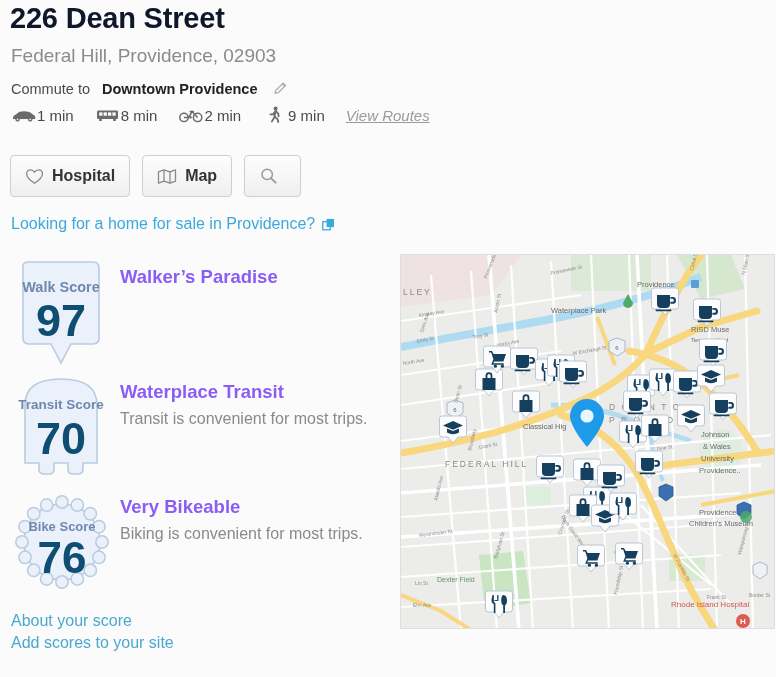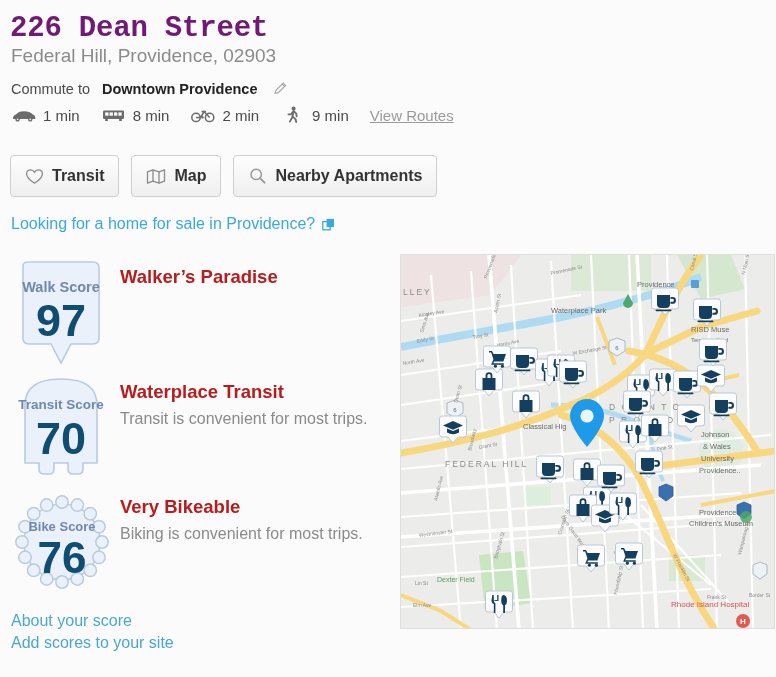--- a/index.html
+++ b/index.html
@@ -8,23 +8,23 @@
     background:#fbfbfb;
     font-family:"Liberation Sans","DejaVu Sans",sans-serif;
     color:#333;
     overflow:hidden;
     position:relative;
   }
   .page{position:relative;width:776px;height:677px;}
 
   
   .addr-title{
-    position:absolute;left:10px;top:12px;
-    font-family:Liberation Mono, monospace;
-    font-size:29px;font-weight:bold;color:#701a75;
+    position:absolute;left:10px;top:2px;
+    font-family:Liberation Sans, sans-serif;
+    font-size:29px;font-weight:bold;color:#0f172a;
     letter-spacing:-0.2px;
   }
   .addr-sub{
     position:absolute;left:11px;top:45px;
     font-size:19px;color:#8b8b8b;font-weight:normal;
   }
   .commute-line{
     position:absolute;left:11px;top:80px;
     font-size:14.5px;color:#4a4a4a;
     display:flex;align-items:center;gap:8px;
@@ -32,22 +32,22 @@
   .commute-line .lbl{color:#4a4a4a;}
   .commute-line .dest{font-weight:bold;color:#222;margin-left:4px;}
   .pencil{margin-left:7px;display:inline-flex;align-items:center;}
 
   .modes{
     position:absolute;left:11px;top:106px;
     display:flex;align-items:center;
   }
   .mode{display:flex;align-items:center;margin-right:21px;}
   .mode .ic{display:inline-flex;align-items:center;justify-content:center;width:26px;}
-  .mode .tm{font-size:15px;color:#4a4a4a;margin-left:6px;}
-  .view-routes{font-size:15px;color:#9a9a9a;}
+  .mode .tm{font-size:15px;color:#4a4a4a;}
+  .view-routes{font-size:15px;color:#9a9a9a;font-style:italic;}
 
   
   .btnrow{position:absolute;left:10px;top:155px;display:flex;}
   .btn{
     display:flex;align-items:center;justify-content:center;
     height:42px;box-sizing:border-box;
     border:1px solid #cfcfcf;border-radius:4px;
     background:linear-gradient(#fdfdfd,#efefef);
     font-size:16px;font-weight:bold;color:#333;
     padding:0 14px;margin-right:12px;cursor:pointer;
@@ -64,21 +64,21 @@
 
   
   .scores{position:absolute;left:8px;top:256px;width:385px;}
   .score-row{position:relative;height:115px;}
   .badge-wrap{
     position:absolute;left:5px;top:4px;width:100px;height:112px;
     display:flex;align-items:flex-start;justify-content:flex-start;
   }
   .score-text{position:absolute;left:112px;top:10px;width:262px;}
   .score-title{
-    font-size:18.5px;font-weight:bold;color:#b91c1c;margin:0 0 6px 0;
+    font-size:18.5px;font-weight:bold;color:#8b5cf6;margin:0 0 6px 0;
     line-height:1.15;
   }
   .score-desc{font-size:16px;color:#8a8a8a;line-height:1.42;margin:0;}
 
   .badge-svg{display:block;}
   .badge-label{
     font-family:"Liberation Sans","DejaVu Sans",sans-serif;
     font-weight:bold;fill:#6f88ad;
   }
   .badge-num{
@@ -184,39 +184,38 @@
     <a class="view-routes" href="#">View Routes</a>
   </div>
 
   <div class="btnrow">
     <button class="btn">
       <span class="bic">
         <svg width="19" height="17" viewBox="0 0 19 17">
           <path d="M9.5 15.2 C9.5 15.2 1.6 10.4 1.6 5.8 C1.6 3.4 3.4 1.8 5.5 1.8 C7.1 1.8 8.6 2.8 9.5 4.2 C10.4 2.8 11.9 1.8 13.5 1.8 C15.6 1.8 17.4 3.4 17.4 5.8 C17.4 10.4 9.5 15.2 9.5 15.2 Z" fill="none" stroke="#8a8a8a" stroke-width="1.3"></path>
         </svg>
       </span>
-      <span>Transit</span>
+      <span>Hospital</span>
     </button>
     <button class="btn">
       <span class="bic">
         <svg width="20" height="17" viewBox="0 0 20 17">
           <path d="M1.5 3.8 L7 1.8 L13 3.8 L18.5 1.8 L18.5 13.2 L13 15.2 L7 13.2 L1.5 15.2 Z" fill="none" stroke="#8a8a8a" stroke-width="1.3" stroke-linejoin="round"></path>
           <path d="M7 1.8 L7 13.2 M13 3.8 L13 15.2" stroke="#8a8a8a" stroke-width="1.3"></path>
         </svg>
       </span>
       <span>Map</span>
     </button>
     <button class="btn">
       <span class="bic">
         <svg width="19" height="18" viewBox="0 0 19 18">
           <circle cx="8.2" cy="7.4" r="5.2" fill="none" stroke="#9a9a9a" stroke-width="1.5"></circle>
           <path d="M12.2 11.4 L16.6 15.6" stroke="#9a9a9a" stroke-width="2" stroke-linecap="round"></path>
         </svg>
       </span>
-      <span>Nearby Apartments</span>
     </button>
   </div>
 
   <a class="sale-link" href="#">
     <span>Looking for a home for sale in Providence?</span>
     <span class="ext">
       <svg width="13" height="13" viewBox="0 0 13 13">
         <rect x="0.8" y="3.6" width="7.4" height="8.2" fill="none" stroke="#3ba9dd" stroke-width="1.3"></rect>
         <rect x="4.6" y="0.9" width="7.4" height="8.2" fill="#3ba9dd"></rect>
       </svg>

